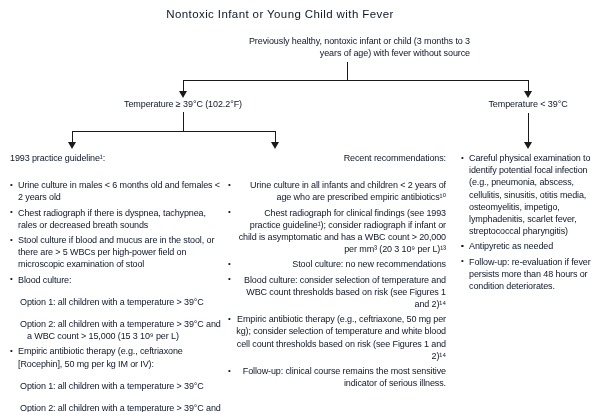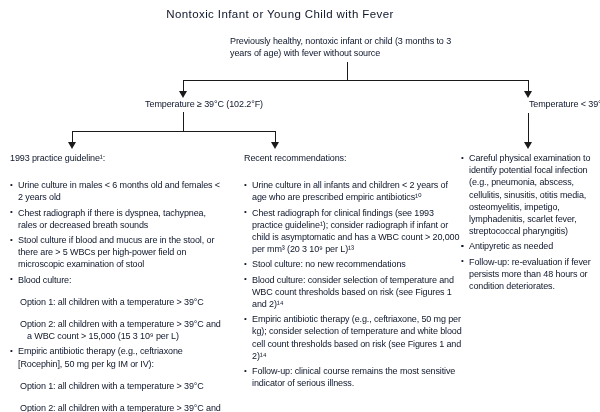--- a/index.html
+++ b/index.html
@@ -6,33 +6,33 @@
   .canvas {
     position:relative; width:600px; height:412px; background:#ffffff;
     font-family:"Liberation Sans","DejaVu Sans",sans-serif;
     color:#0f172a; overflow:hidden;
   }
   .title {
     position:absolute; left:0; top:8px; width:560px; text-align:center;
     font-size:11.5px; letter-spacing:0.4px;
   }
   .root-node {
-    position:absolute; left:230px; top:36px; width:240px; text-align:left;
+    position:absolute; left:230px; top:36px; width:240px; text-align:right;
     font-size:9px; line-height:11.5px; letter-spacing:-0.1px;
   }
   .vline, .hline { position:absolute; background:#1a1a1a; }
   .vline { width:1px; }
   .hline { height:1px; }
   .arrow-head {
     position:absolute; width:0; height:0;
     border-left:4px solid transparent; border-right:4px solid transparent;
     border-top:7px solid #1a1a1a;
   }
   .temp-label {
-    position:absolute; top:99px; width:160px; text-align:right;
+    position:absolute; top:99px; width:160px; text-align:center;
     font-size:9px; letter-spacing:-0.1px;
   }
   .col {
     position:absolute; top:152px; font-size:9px; line-height:12.2px;
     letter-spacing:-0.12px;
   }
   .col-heading { margin-bottom:15px; }
   .item { position:relative; padding-left:8px; margin-top:3px; }
   .col .item:first-child { margin-top:0; }
   .bullet { position:absolute; left:0; top:-0.5px; font-size:8px; }
@@ -92,21 +92,21 @@
       <span>Empiric antibiotic therapy (e.g., ceftriaxone [Rocephin], 50 mg per kg IM or IV):</span>
     </div>
     <div class="sub">Option 1: all children with a temperature &gt; 39°C</div>
     <div class="sub">Option 2: all children with a temperature &gt; 39°C and a WBC count &gt; 15,000 per mm³</div>
     <div class="item">
       <span class="bullet">•</span>
       <span>Follow-up: within 24 to 48 hours</span>
     </div>
   </div>
 
-  <div class="col" style="left:244px; width:218px;">
+  <div class="col" style="left:228px; width:218px;text-align:right;">
     <div class="col-heading">Recent recommendations:</div>
     <div class="item">
       <span class="bullet">•</span>
       <span>Urine culture in all infants and children &lt; 2 years of age who are prescribed empiric antibiotics¹⁰</span>
     </div>
     <div class="item">
       <span class="bullet">•</span>
       <span>Chest radiograph for clinical findings (see 1993 practice guideline¹); consider radiograph if infant or child is asymptomatic and has a WBC count &gt; 20,000 per mm³ (20 3 10⁹ per L)¹³</span>
     </div>
     <div class="item">

